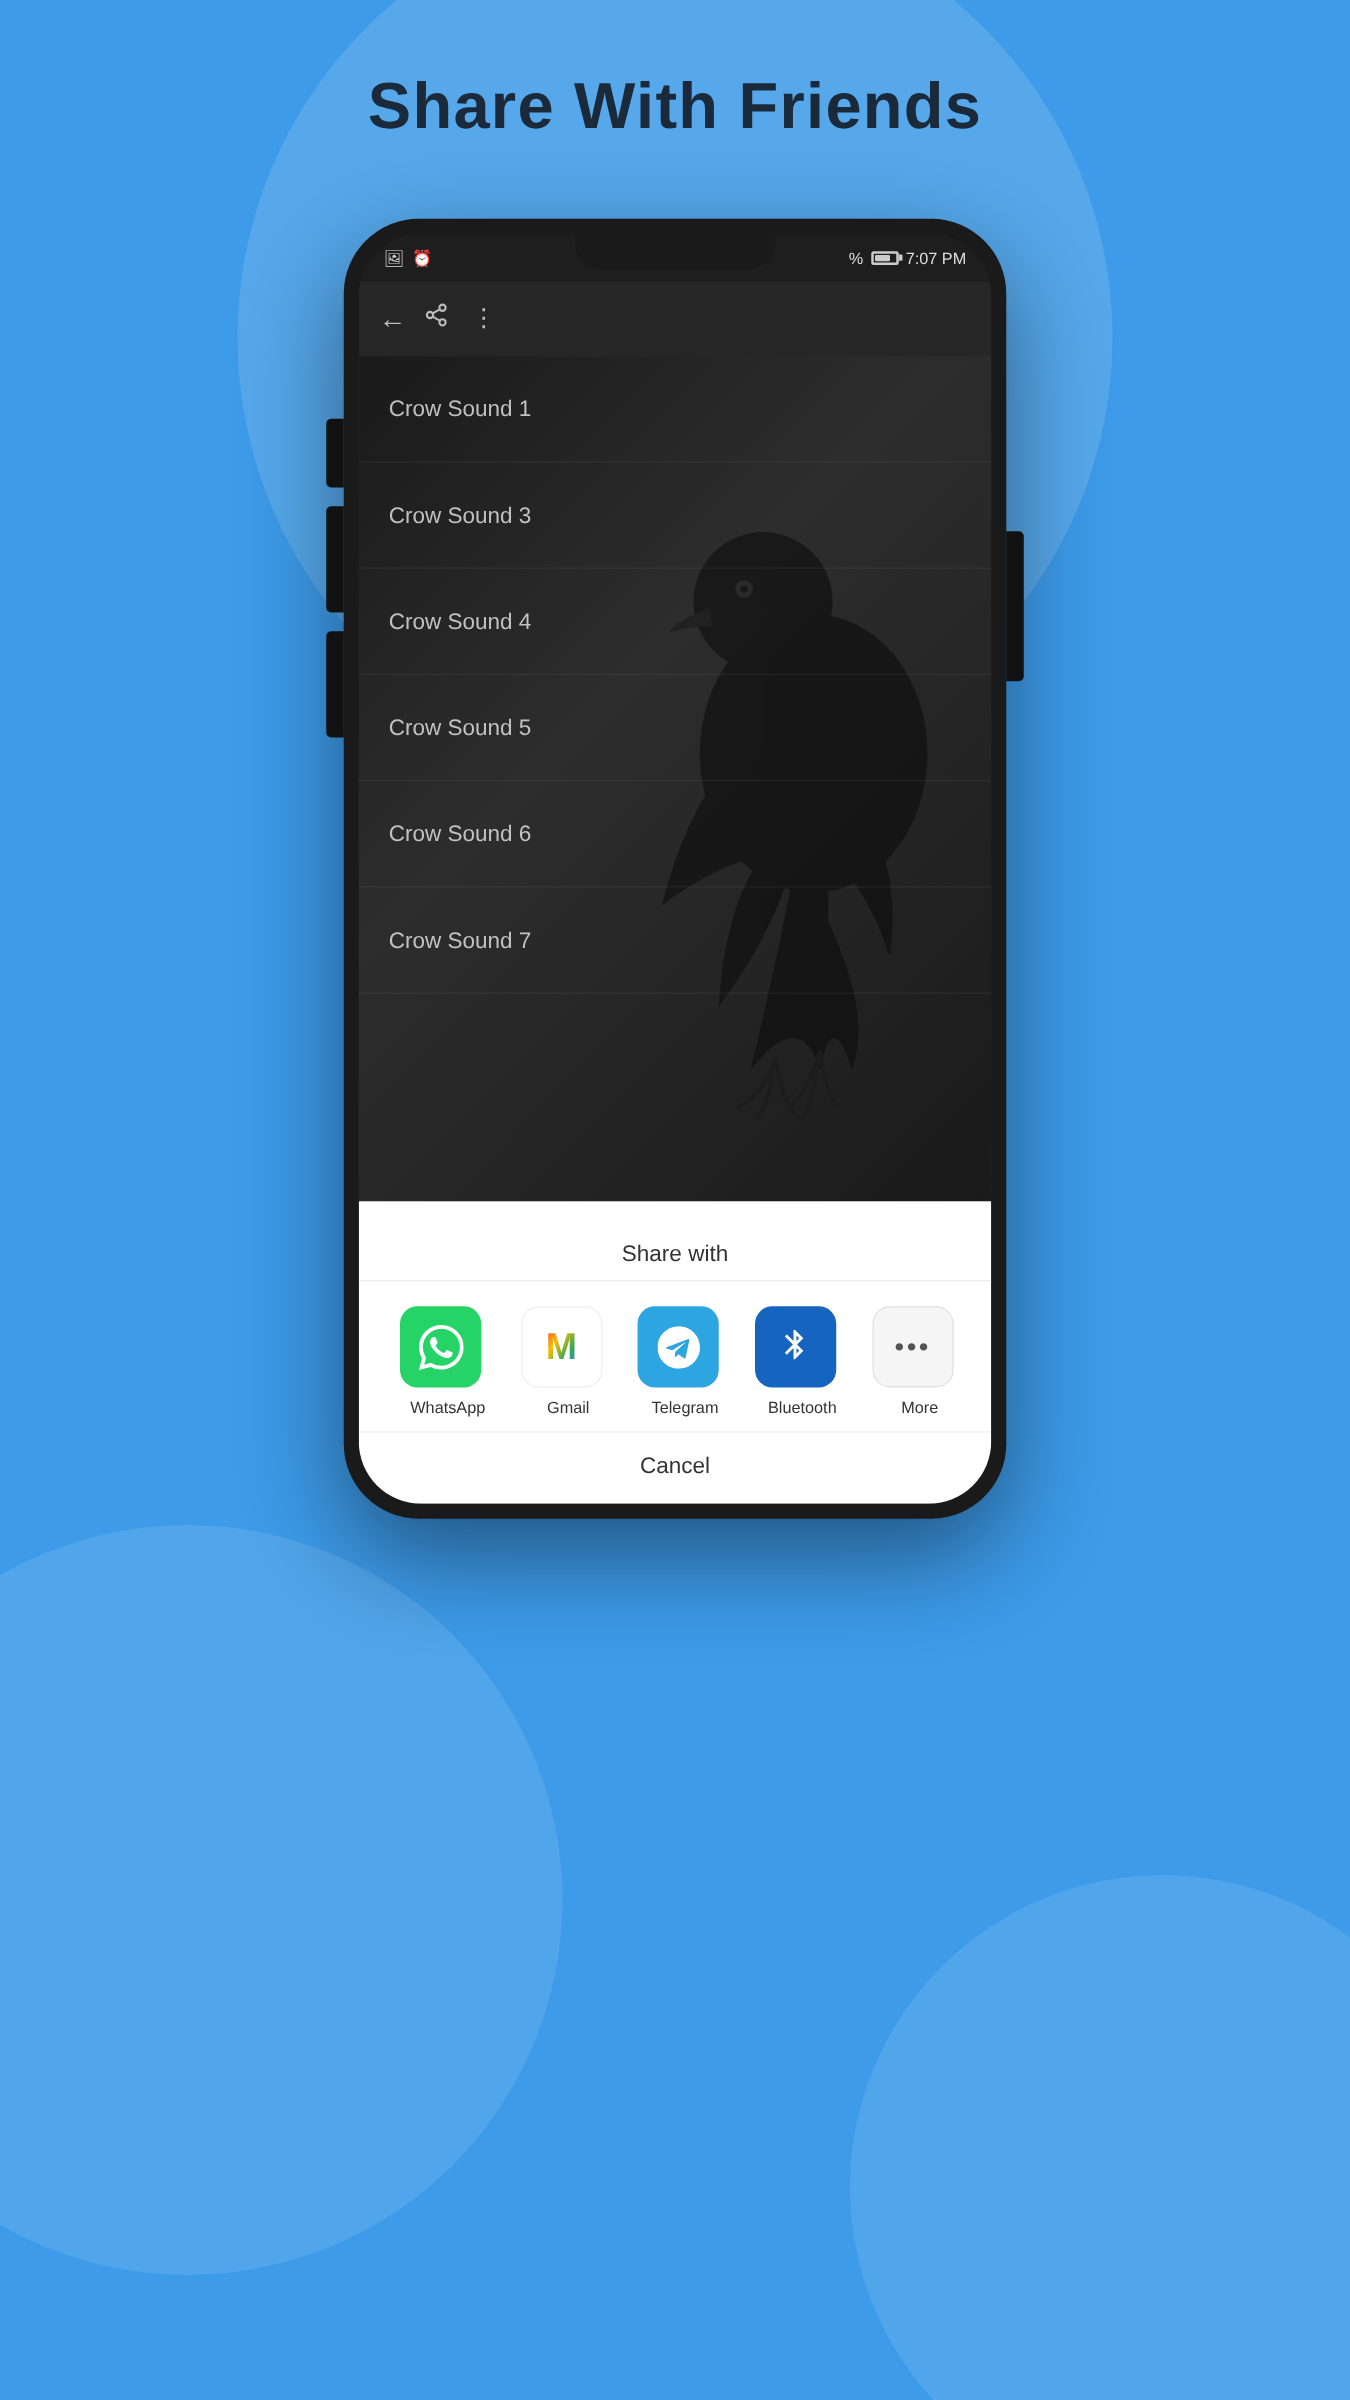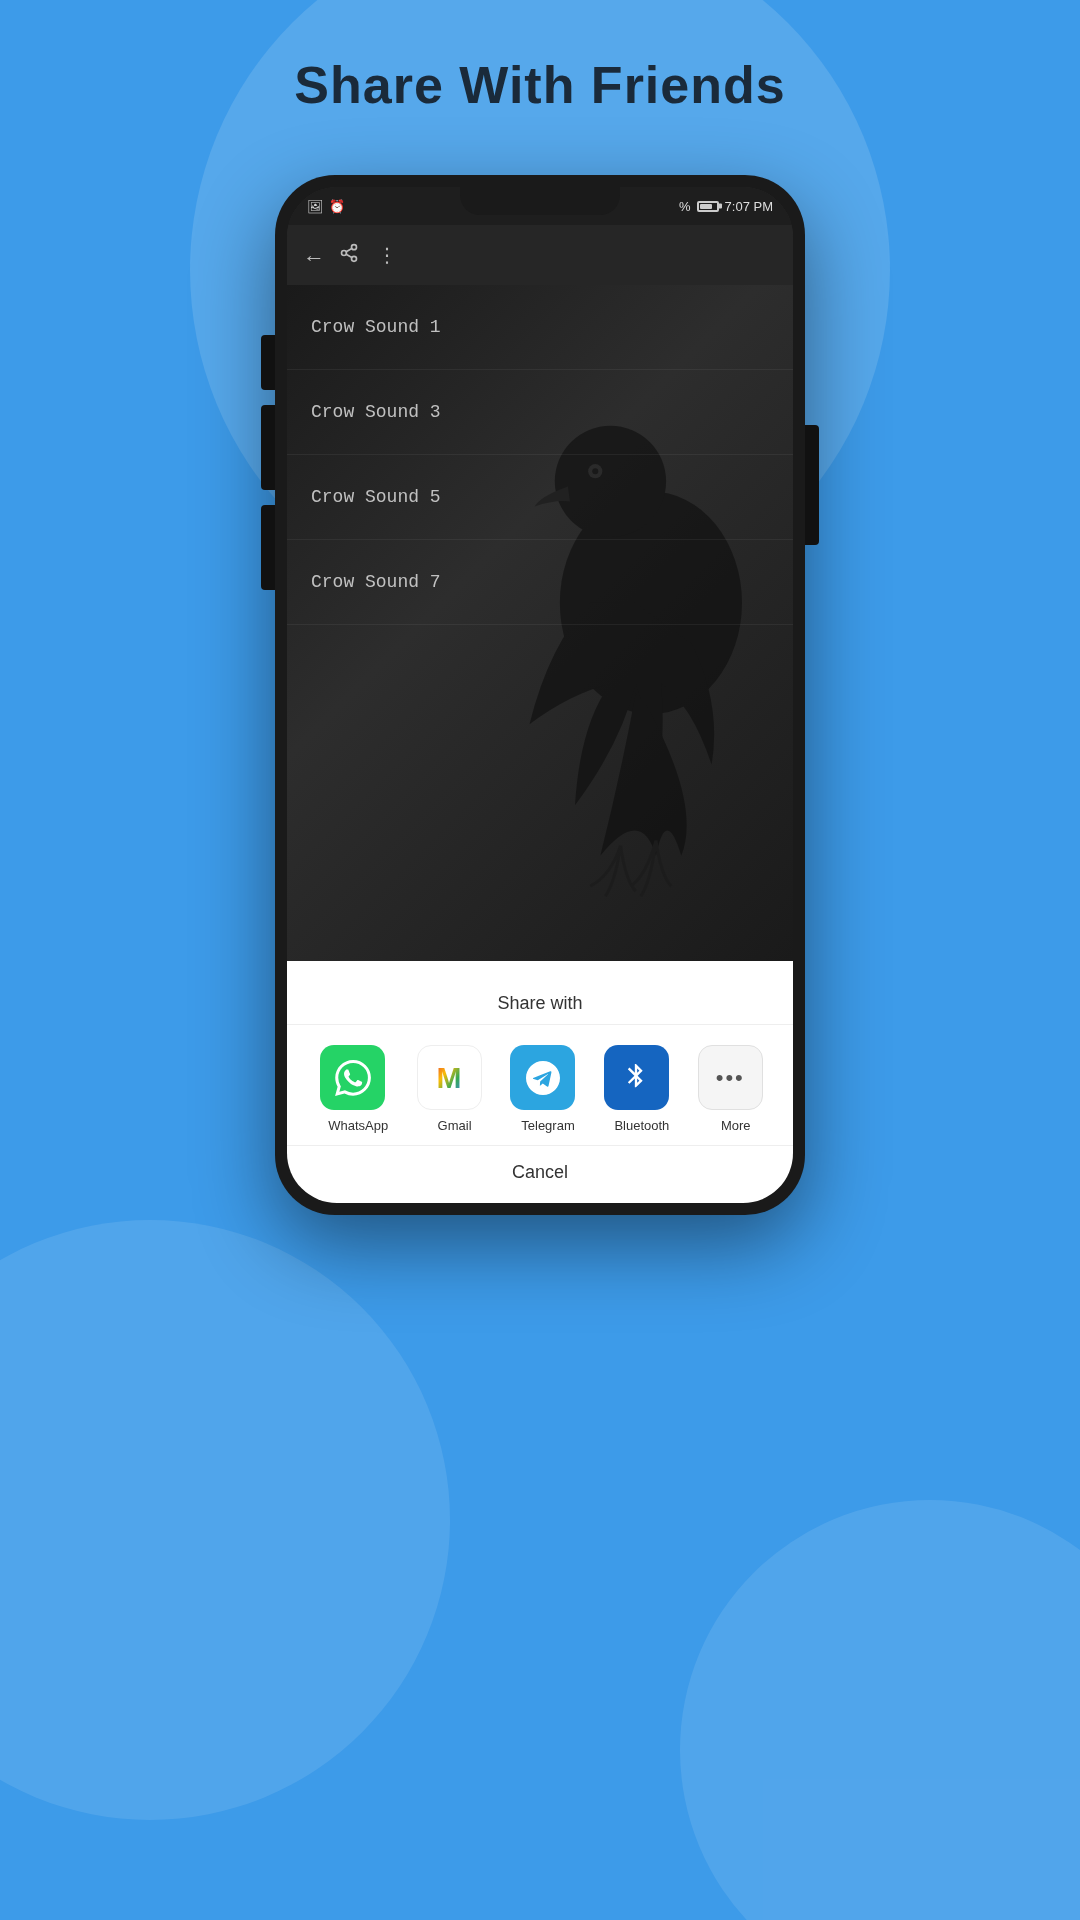--- a/index.html
+++ b/index.html
@@ -270,21 +270,20 @@
       display: flex;
       align-items: center;
       padding: 0 24px;
       border-bottom: 1px solid rgba(255,255,255,0.06);
       cursor: pointer;
     }
     .sound-item-name {
       font-size: 18px;
       color: rgba(220,220,220,0.85);
       font-weight: 400;
-      font-family: Liberation Mono, monospace;
     }
 
     
     .share-sheet {
       background: #fff;
       border-radius: 0;
       flex-shrink: 0;
       padding: 0;
     }
 
@@ -445,21 +444,27 @@
 
       <div class="sound-list">
 
       <div class="sound-item">
             <span class="sound-item-name">Crow Sound 1</span>
           </div>
           <div class="sound-item">
             <span class="sound-item-name">Crow Sound 3</span>
           </div>
           <div class="sound-item">
+            <span class="sound-item-name">Crow Sound 4</span>
+          </div>
+          <div class="sound-item">
             <span class="sound-item-name">Crow Sound 5</span>
+          </div>
+          <div class="sound-item">
+            <span class="sound-item-name">Crow Sound 6</span>
           </div>
           <div class="sound-item">
             <span class="sound-item-name">Crow Sound 7</span>
           </div>
         </div>
     </div>
 
     <div class="share-sheet">
       <div class="share-title">Share with</div>
 

